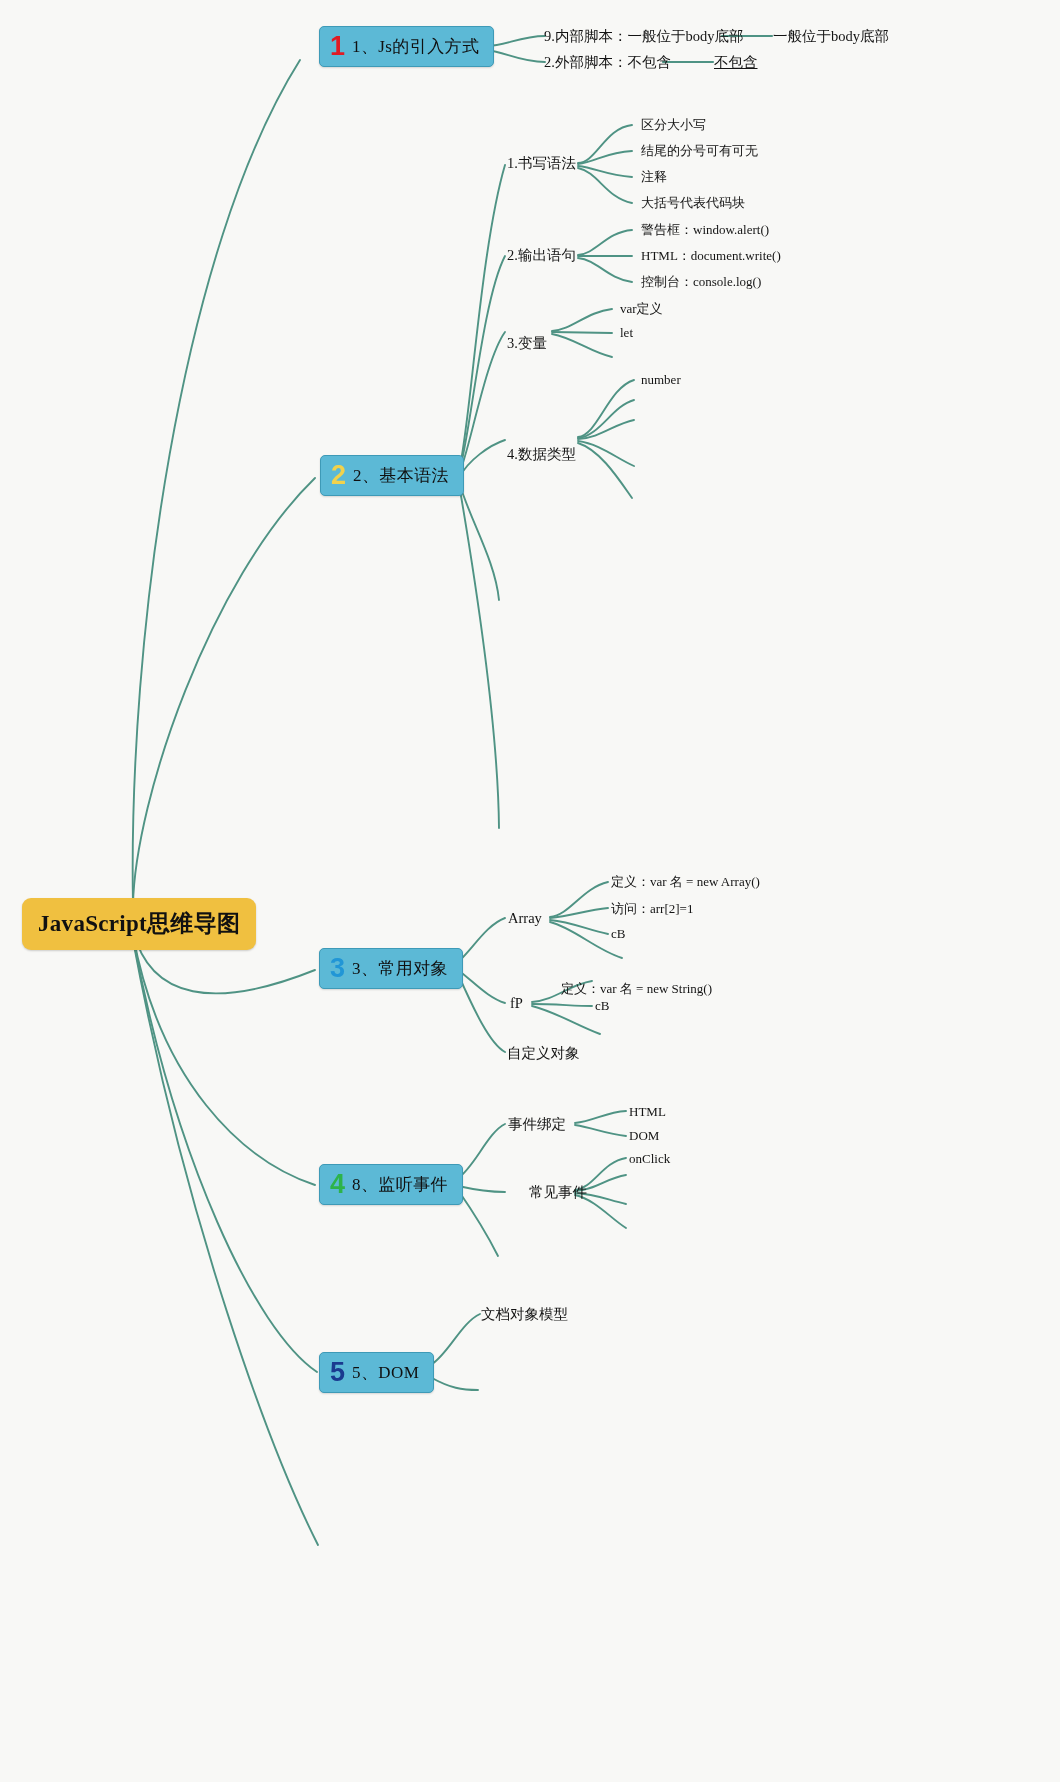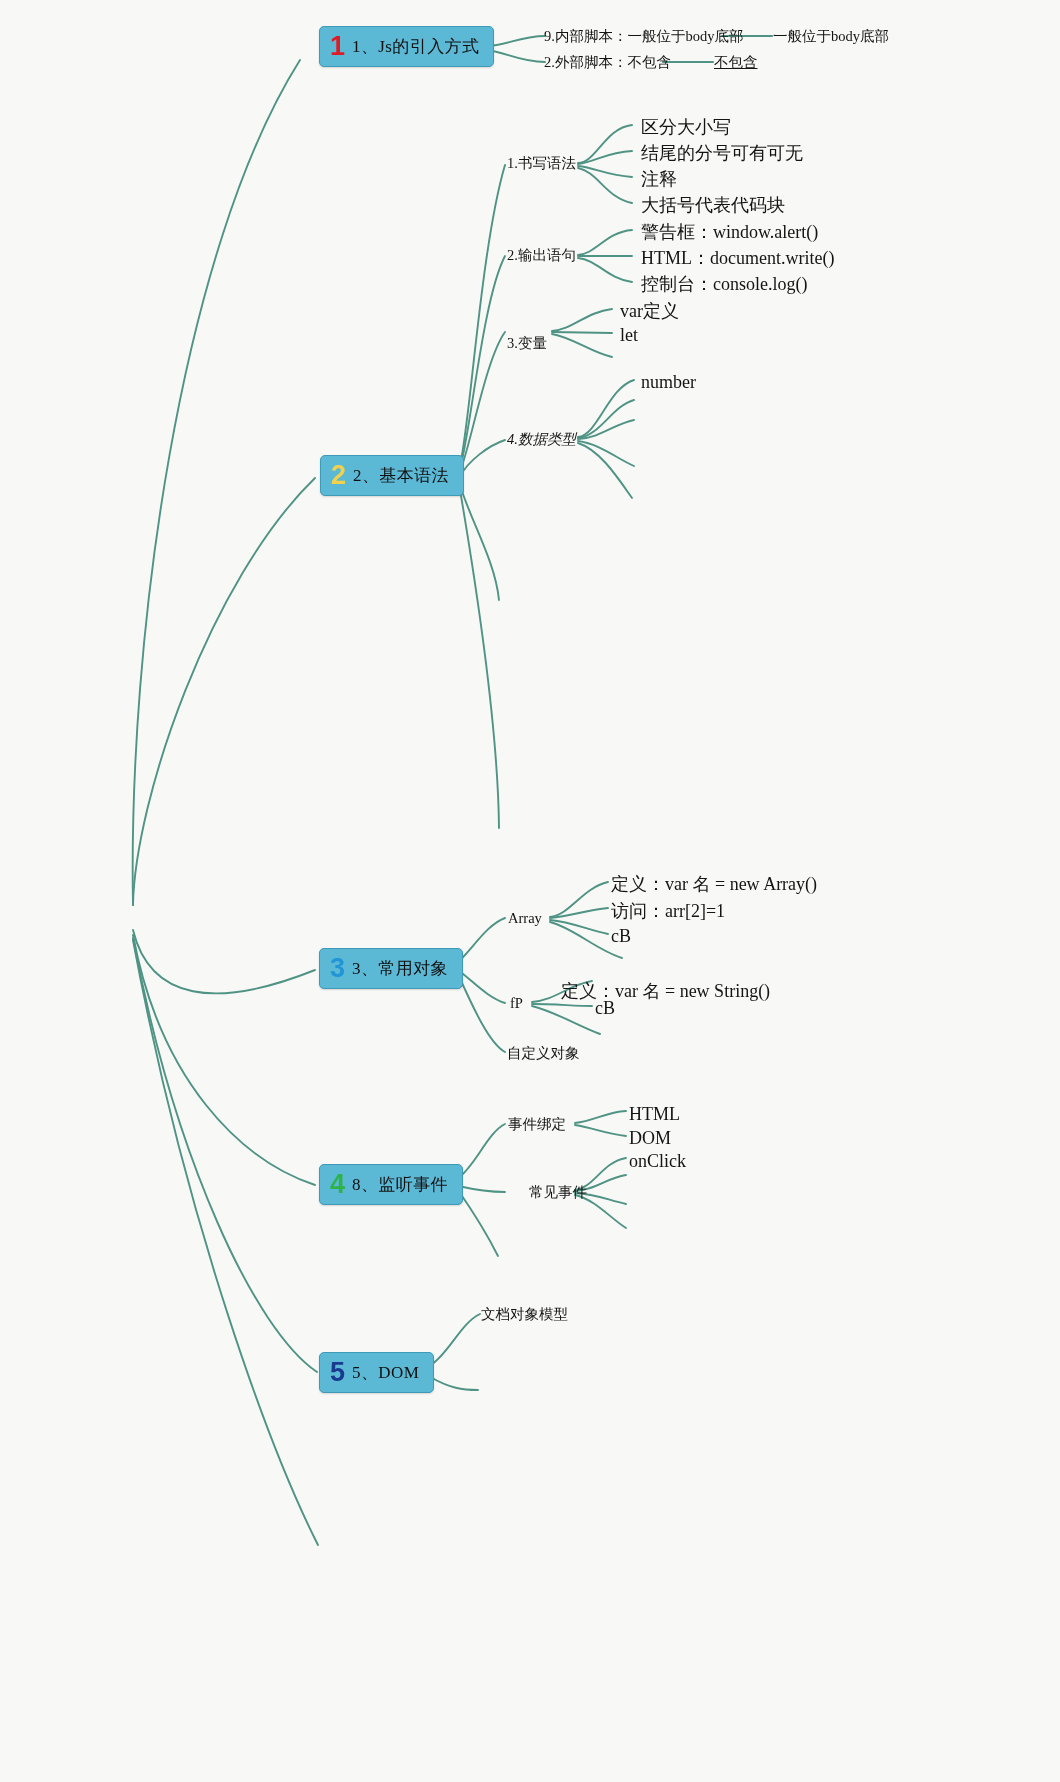--- a/index.html
+++ b/index.html
@@ -57,21 +57,21 @@
     font-weight: bold;
     line-height: 0.9;
     font-family: "Liberation Sans", sans-serif;
   }
   .branch .btxt {
     font-size: 17px;
     letter-spacing: 0.4px;
   }
   
   .leaf {
-    font-size: 18px;
+    font-size: 13px;
     color: #141414;
     line-height: 1.1;
   }
   .leaf.lv2   { font-size: 14.5px; }
 </style>
 </head>
 <body>
 
 <div id="canvas">
 
@@ -146,20 +146,21 @@
       <path d="M575,1190 C594,1188 602,1162 626,1158"></path>
       <path d="M575,1191 C596,1190 606,1178 626,1175"></path>
       <path d="M575,1193 C596,1194 608,1200 626,1204"></path>
       <path d="M575,1195 C596,1200 610,1218 626,1228"></path>
 
       <path d="M432,1364 C448,1354 462,1322 480,1314"></path>
       <path d="M432,1378 C450,1388 462,1390 478,1390"></path>
     </g>
   </svg>
 
+  <div class="node root" style="left:22px; top:898px;">JavaScript思维导图</div>
 
   <div class="node branch" style="left:319px; top:26px;">
     <span class="num" style="color:#e01b24;">1</span>
     <span class="btxt">1、Js的引入方式</span>
   </div>
   <div class="node leaf lv2" style="left:544px; top:29px;">9.内部脚本：一般位于body底部</div>
   <div class="node leaf lv2" style="left:773px; top:29px;">一般位于body底部</div>
   <div class="node leaf lv2" style="left:544px; top:55px;">2.外部脚本：不包含</div>
   <div class="node leaf lv2" style="left:714px; top:55px;text-decoration:underline;">不包含</div>
 
@@ -176,21 +177,21 @@
 
   <div class="node leaf lv2" style="left:507px; top:248px;">2.输出语句</div>
   <div class="node leaf" style="left:641px; top:223px;">警告框：window.alert()</div>
   <div class="node leaf" style="left:641px; top:249px;">HTML：document.write()</div>
   <div class="node leaf" style="left:641px; top:275px;">控制台：console.log()</div>
 
   <div class="node leaf lv2" style="left:507px; top:336px;">3.变量</div>
   <div class="node leaf" style="left:620px; top:302px;">var定义</div>
   <div class="node leaf" style="left:620px; top:326px;text-align:center;">let</div>
 
-  <div class="node leaf lv2" style="left:507px; top:432px;font-style:italic;">4.数据类型</div>
+  <div class="node leaf lv2" style="left:507px; top:447px;">4.数据类型</div>
   <div class="node leaf" style="left:641px; top:373px;">number</div>
 
   <div class="node branch" style="left:319px; top:948px;">
     <span class="num" style="color:#2196d6;">3</span>
     <span class="btxt">3、常用对象</span>
   </div>
 
   <div class="node leaf lv2" style="left:508px; top:911px;">Array</div>
   <div class="node leaf" style="left:611px; top:875px;">定义：var 名 = new Array()</div>
   <div class="node leaf" style="left:611px; top:902px;">访问：arr[2]=1</div>

